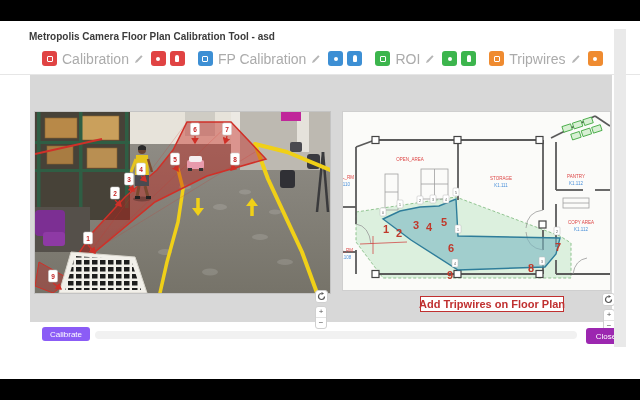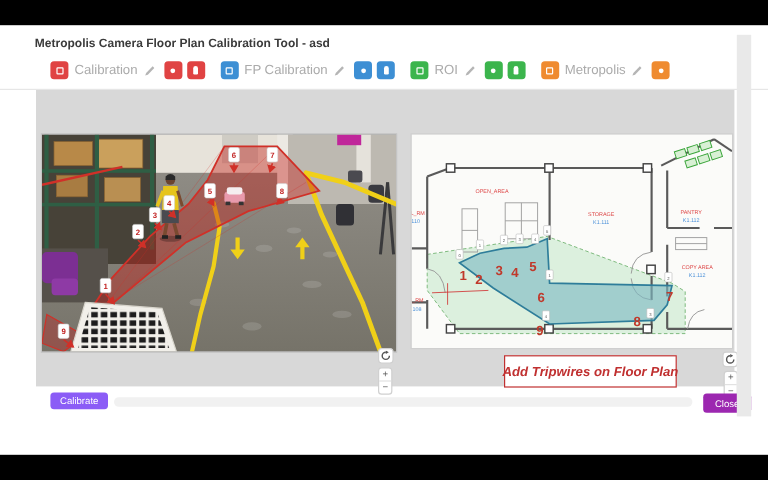--- a/index.html
+++ b/index.html
@@ -11,36 +11,36 @@
   .title{position:absolute;left:29px;top:10px;font-size:10px;font-weight:bold;color:#3b3b3b;}
 
   .toolbar{position:absolute;left:42px;top:29px;height:17px;display:flex;align-items:center;gap:13px;}
   .tgroup{display:flex;align-items:center;gap:5px;}
   .ticon{width:15px;height:15px;border-radius:3px;display:flex;align-items:center;justify-content:center;}
   .ticon .sq{width:6px;height:6px;border:1.5px solid #fff;border-radius:1px;}
   .ticon .dot{width:4px;height:4px;background:#fff;border-radius:50%;}
   .ticon .pin{width:4px;height:7px;background:#fff;border-radius:2px 2px 1px 1px;}
   .c-red{background:#e04343;} .c-blue{background:#3d8fd4;} .c-green{background:#3cb54d;}
   .c-purple{background:#6d3fd1;} .c-orange{background:#ef8b30;}
-  .tlabel{font-size:11px;color:#ababab;white-space:nowrap;}
+  .tlabel{font-size:14px;color:#ababab;white-space:nowrap;}
   .pencil{display:flex;align-items:center;}
   .tpair{display:flex;gap:4px;margin-left:2px;}
 
   .divider{position:absolute;left:0;top:53px;width:640px;border-top:1px solid #e6e6e6;}
 
   .content{position:absolute;left:30px;top:54px;width:582px;height:247px;background:#d8d8d8;}
 
   .campanel{position:absolute;left:35px;top:91px;width:295px;height:181px;background:#888;
             outline:1px solid #c4c4c4;}
   .fppanel{position:absolute;left:343px;top:91px;width:267px;height:178px;background:#fbfbf9;
            outline:1px solid #cfcfcf;}
 
-  .banner{position:absolute;left:420px;top:275px;width:144px;height:27px;background:#fff;
+  .banner{position:absolute;left:420px;top:275px;width:144px;height:16px;background:#fff;
           border:1px solid #c03030;color:#c03030;font-size:11px;font-weight:bold;
-          display:flex;align-items:center;justify-content:center;white-space:nowrap;font-style:italic;}
+          display:flex;align-items:center;justify-content:center;white-space:nowrap;}
 
   .ctrl-refresh{position:absolute;width:13px;height:13px;background:#fff;border:1px solid #d0d0d0;
                 border-radius:3px;display:flex;align-items:center;justify-content:center;}
   .ctrl-pill{position:absolute;width:12px;height:23px;background:#fff;border:1px solid #d0d0d0;
              border-radius:3px;display:flex;flex-direction:column;}
   .ctrl-pill .zb{flex:1;display:flex;align-items:center;justify-content:center;
                  font-size:8px;color:#555;line-height:1;}
   .ctrl-pill .zb:first-child{border-bottom:1px solid #e2e2e2;}
 
   .btn-calibrate{position:absolute;left:42px;top:306px;width:48px;height:14px;background:#8b5cf6;
@@ -123,21 +123,21 @@
               <span class="pin"></span>
             </span>
         </span>
       </div>
 
 
       <div class="tgroup">
         <span class="ticon c-orange">
             <span class="sq"></span>
           </span>
-        <span class="tlabel">Metropolis</span>
+        <span class="tlabel">Tripwires</span>
         <span class="pencil">
           <svg width="10" height="10">
               <path d="M1 9 L3.2 8.2 L8.6 2.6 L7.2 1.2 L1.8 6.8 Z" fill="#b5b5b5"></path>
             </svg>
         </span>
         <span class="tpair">
           <span class="ticon c-orange">
               <span class="dot"></span>
             </span>
 

